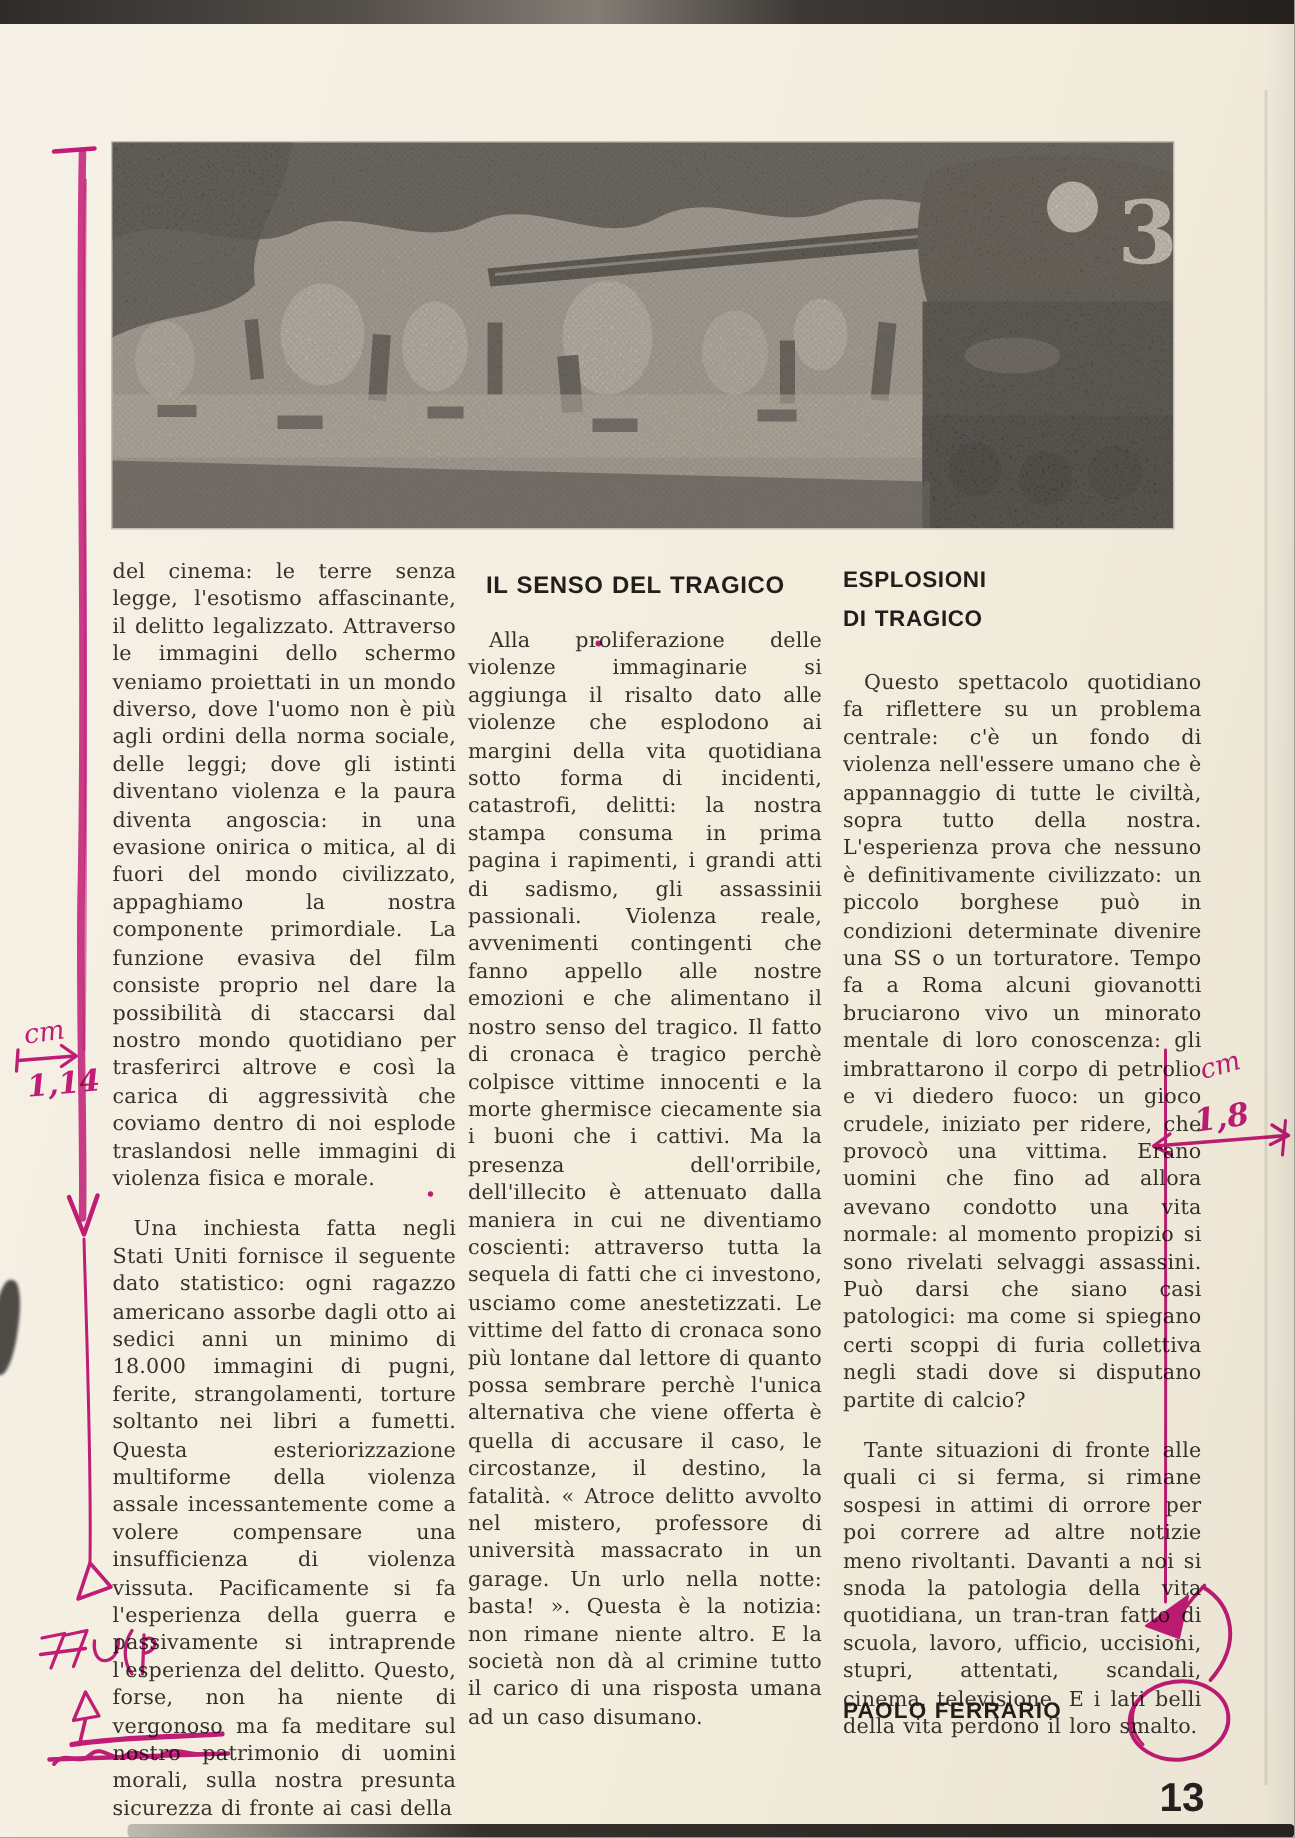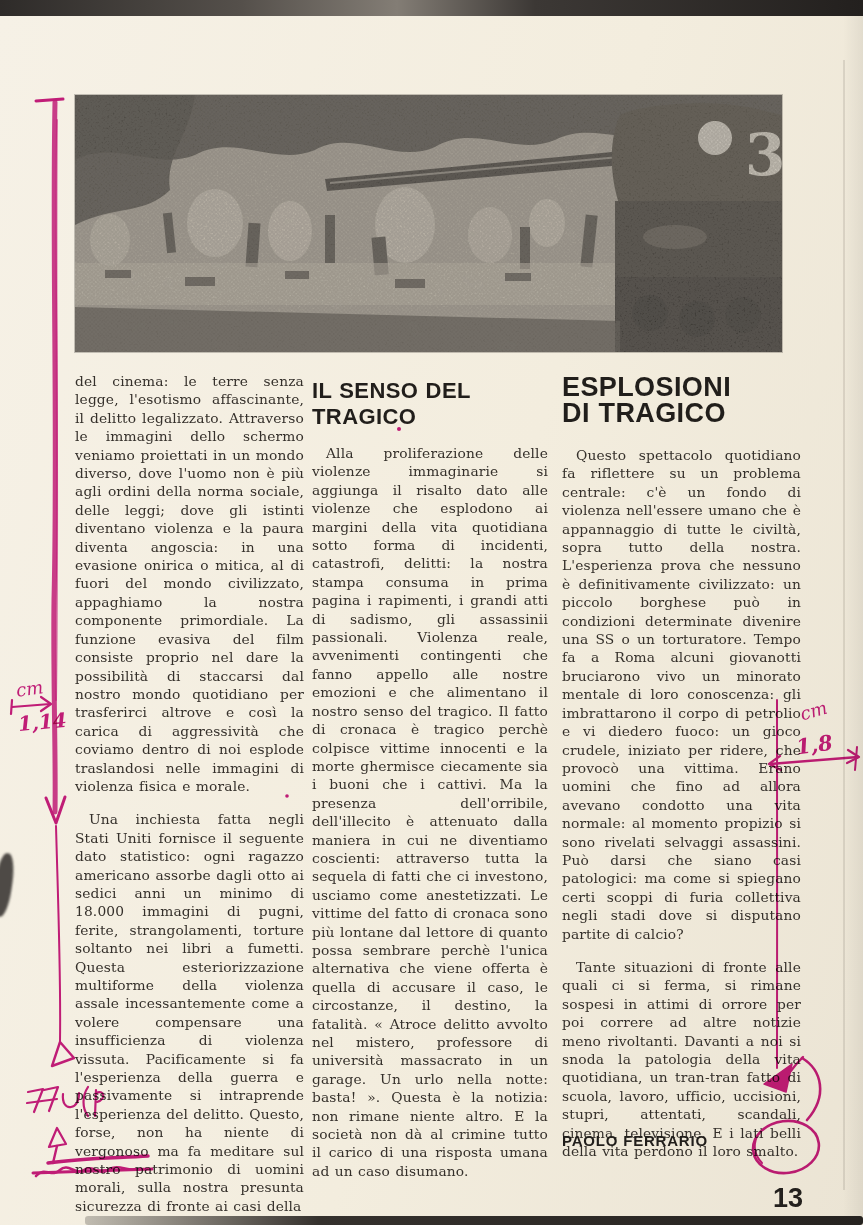--- a/index.html
+++ b/index.html
@@ -17,22 +17,22 @@
     background:linear-gradient(90deg,rgba(0,0,0,0),rgba(0,0,0,.06));}
   .photo{position:absolute;left:75px;top:95px;width:707px;height:257px;outline:1px solid rgba(40,35,30,.25);}
   .col{position:absolute;top:372px;text-align:justify;font-size:13.8px;line-height:18.4px;
     letter-spacing:.15px;word-spacing:.8px;}
   .col p{margin:0 0 15px 0;}
   .col p.indent{text-indent:14px;}
   .col1{left:75px;width:229px;}
   .col2{left:312px;width:236px;}
   .col3{left:562px;width:239px;}
   .heading{font-family:"Liberation Sans",sans-serif;font-weight:bold;color:#211e1b;
-    font-size:22px;letter-spacing:.4px;line-height:26px;text-align:left;margin:6px 0 14px 0;}
-  .col3 .heading{margin:2px 0 20px 0;font-size:27px;}
+    font-size:16px;letter-spacing:.4px;line-height:26px;text-align:left;margin:6px 0 14px 12px;}
+  .col3 .heading{margin:2px 0 20px 0;font-size:15px;}
   .byline{position:absolute;left:562px;top:1102px;width:239px;text-align:left;
     font-family:"Liberation Sans",sans-serif;font-weight:bold;font-size:15px;
     letter-spacing:.8px;color:#211e1b;margin-top:30px;}
   .pagenum{position:absolute;left:768px;top:1183px;width:40px;text-align:center;
     font-family:Liberation Sans, sans-serif;font-weight:600;font-size:27px;color:#23201d;}
   .ink-overlay{position:absolute;left:0;top:0;width:863px;height:1225px;
     pointer-events:none;mix-blend-mode:multiply;}
   .ink-label{position:absolute;color:#c81e85;font-style:italic;pointer-events:none;
     font-family:"DejaVu Serif",serif;mix-blend-mode:multiply;}
 </style>

